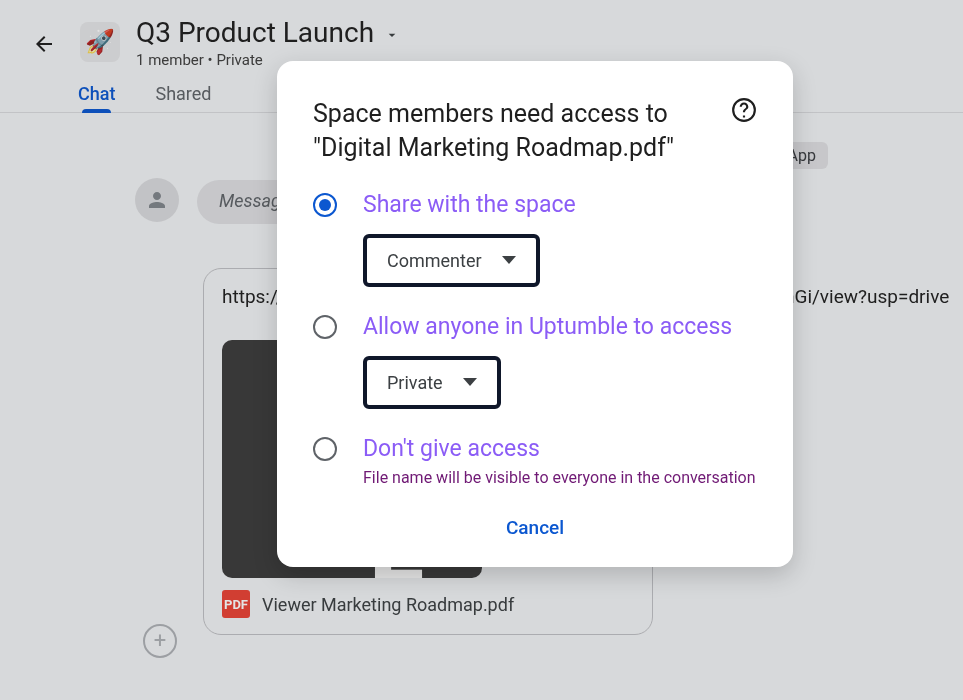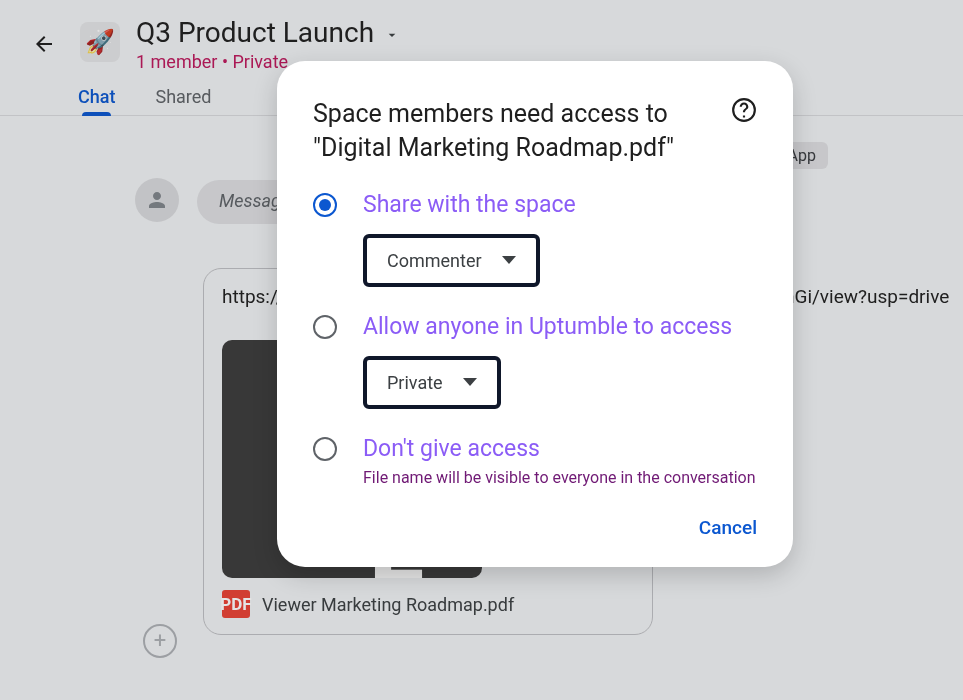--- a/index.html
+++ b/index.html
@@ -57,22 +57,22 @@
       font-weight: 400;
       color: #1f1f1f;
       text-align: right;
     }
     .chev {
       width: 16px;
       height: 16px;
       margin-top: 4px;
     }
     .subtitle {
-      color: #be185d;
-      font-size: 18px;
+      color: #404040;
+      font-size: 15px;
       margin-top: 2px;
     }
     .tabs {
       display: flex;
       gap: 40px;
       padding: 14px 0 0 78px;
       border-bottom: 1px solid #d9dadd;
     }
     .tab {
       font-size: 18px;
@@ -171,21 +171,21 @@
       display: flex;
       align-items: center;
       gap: 12px;
       margin-top: 12px;
     }
     .pdf-badge {
       width: 28px;
       height: 28px;
       background: #ea4335;
       color: #fff;
-      font-size: 17px;
+      font-size: 13px;
       font-weight: 700;
       display: flex;
       align-items: center;
       justify-content: center;
       border-radius: 3px;
     }
     .file-name {
       font-size: 18px;
       color: #3c4043;
     }
@@ -209,21 +209,21 @@
       position: absolute;
       inset: 0;
       background: rgba(32,33,36,0.12);
     }
     .modal {
       position: absolute;
       left: 277px;
       top: 61px;
       width: 516px;
       background: #fff;
-      border-radius: 28px;
+      border-radius: 16px;
       box-shadow: 0 8px 24px rgba(0,0,0,0.18);
       padding: 36px 36px 28px 36px;
     }
     .modal-header {
       display: flex;
       justify-content: space-between;
       align-items: flex-start;
       gap: 20px;
     }
     .modal-title {
@@ -297,20 +297,21 @@
       width: 0; height: 0;
       border-left: 7px solid transparent;
       border-right: 7px solid transparent;
       border-top: 8px solid #3c4043;
     }
     .modal-actions {
       display: flex;
       justify-content: flex-end;
       gap: 42px;
       margin-top: 28px;
+      flex-direction: column;
     }
     .modal-btn {
       font-size: 19px;
       color: #0b57d0;
       font-weight: 500;
       cursor: pointer;
       background: none;
       border: none;
     }
   </style>

